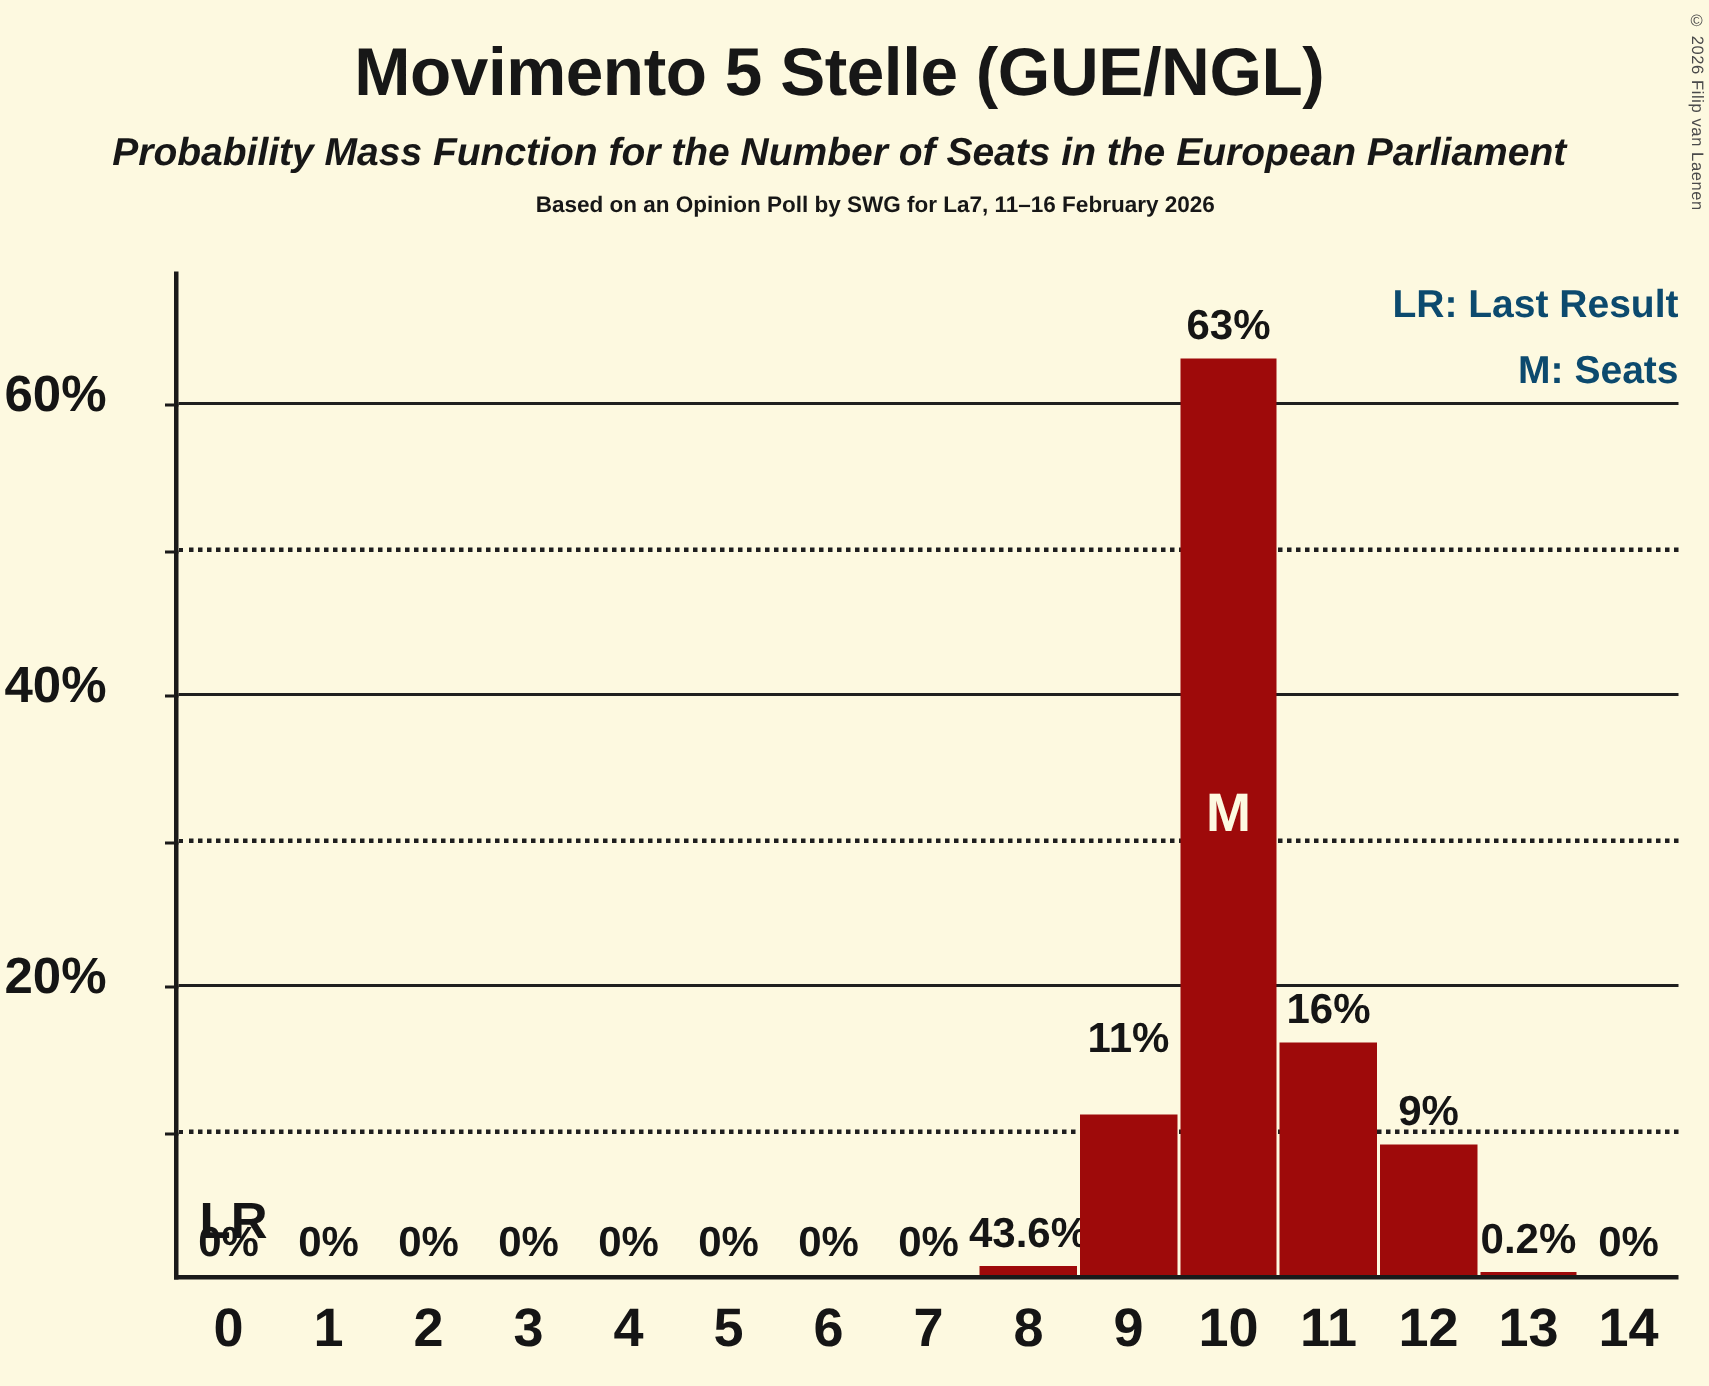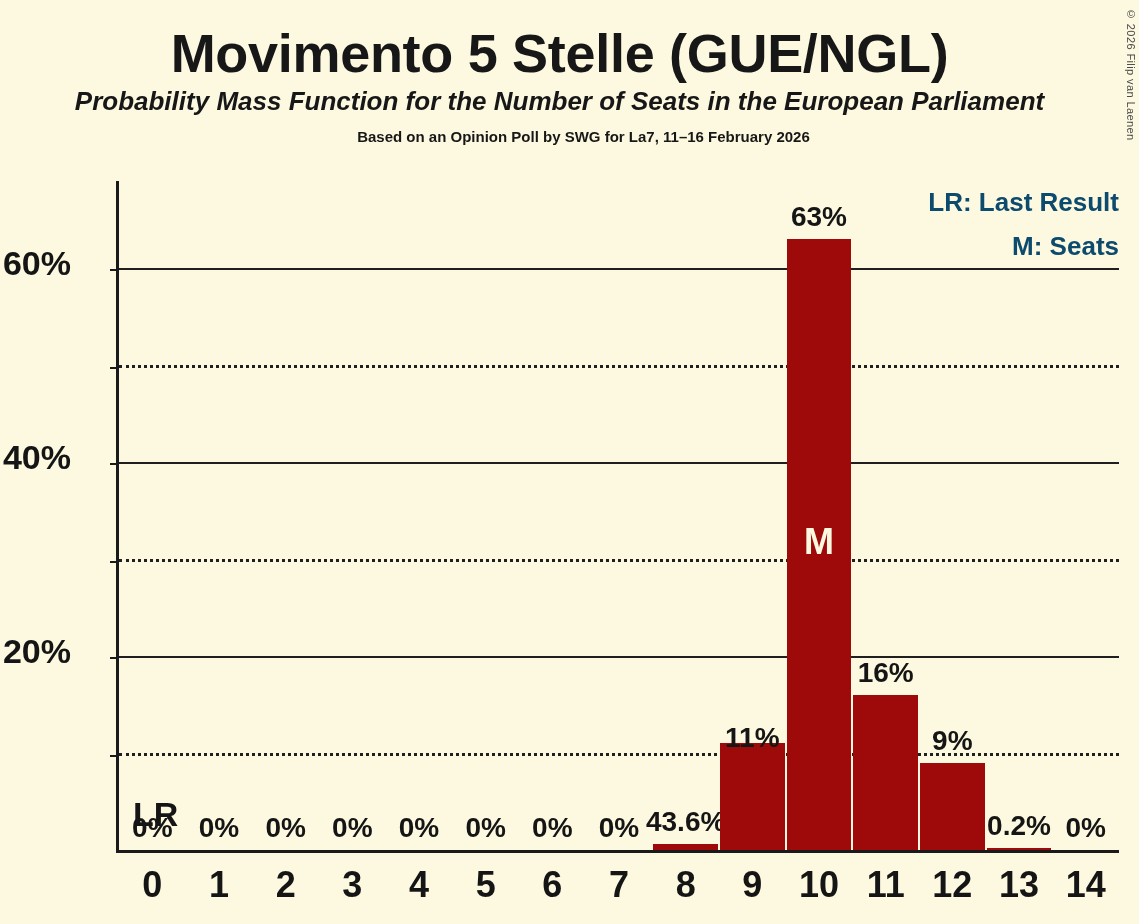--- a/index.html
+++ b/index.html
@@ -27,21 +27,21 @@
   
   .title {
     position: absolute;
     left: 0;
     width: 1119px;
     text-align: center;
     font-weight: bold;
     color: #171717;
     white-space: nowrap;
   }
-  #chart-title   { top: 22px;  font-size: 54px; letter-spacing: -0.3px; }
+  #chart-title   { top: 22px;  font-size: 45px; letter-spacing: -0.3px; }
   #chart-subtitle{ top: 86px;  font-size: 26px; font-style: italic; }
   #chart-source  { top: 128px; font-size: 15px; margin-left: 24px; }
 
   
   #copyright {
     position: absolute;
     right: 2px;
     top: 8px;
     font-size: 11px;
     color: #4a4a4a;
@@ -201,21 +201,21 @@
         <div class="bar-value" style="left: 55.6667px; width: 88.6667px; top: 631px;">0%</div>
         <div class="bar-value" style="left: 122.333px; width: 88.6667px; top: 631px;">0%</div>
         <div class="bar-value" style="left: 189px; width: 88.6667px; top: 631px;">0%</div>
         <div class="bar-value" style="left: 255.667px; width: 88.6667px; top: 631px;">0%</div>
         <div class="bar-value" style="left: 322.333px; width: 88.6667px; top: 631px;">0%</div>
         <div class="bar-value" style="left: 389px; width: 88.6667px; top: 631px;">0%</div>
         <div class="bar-value" style="left: 455.667px; width: 88.6667px; top: 631px;">0%</div>
         <div class="bar" style="left: 534.333px; width: 64.6667px; height: 5.81739px; background: rgb(158, 10, 10);"></div>
         <div class="bar-value" style="left: 522.333px; width: 88.6667px; top: 625.183px;">43.6%</div>
         <div class="bar" style="left: 601px; width: 64.6667px; height: 106.652px; background: rgb(158, 10, 10);"></div>
-        <div class="bar-value" style="left: 589px; width: 88.6667px; top: 541px;">11%</div>
+        <div class="bar-value" style="left: 589px; width: 88.6667px; top: 495px;">11%</div>
         <div class="bar" style="left: 667.667px; width: 64.6667px; height: 610.826px; background: rgb(158, 10, 10);"></div>
         <div class="bar-value" style="left: 655.667px; width: 88.6667px; top: 20.1739px;">63%</div>
         <div class="median-label" style="left: 667.667px; width: 64.6667px; top: 339.587px;">M</div>
         <div class="bar" style="left: 734.333px; width: 64.6667px; height: 155.13px; background: rgb(158, 10, 10);"></div>
         <div class="bar-value" style="left: 722.333px; width: 88.6667px; top: 475.87px;">16%</div>
         <div class="bar" style="left: 801px; width: 64.6667px; height: 87.2609px; background: rgb(158, 10, 10);"></div>
         <div class="bar-value" style="left: 789px; width: 88.6667px; top: 543.739px;">9%</div>
         <div class="bar" style="left: 867.667px; width: 64.6667px; height: 1.93913px; background: rgb(158, 10, 10);"></div>
         <div class="bar-value" style="left: 855.667px; width: 88.6667px; top: 629.061px;">0.2%</div>
         <div class="bar-value" style="left: 922.333px; width: 88.6667px; top: 631px;">0%</div>

